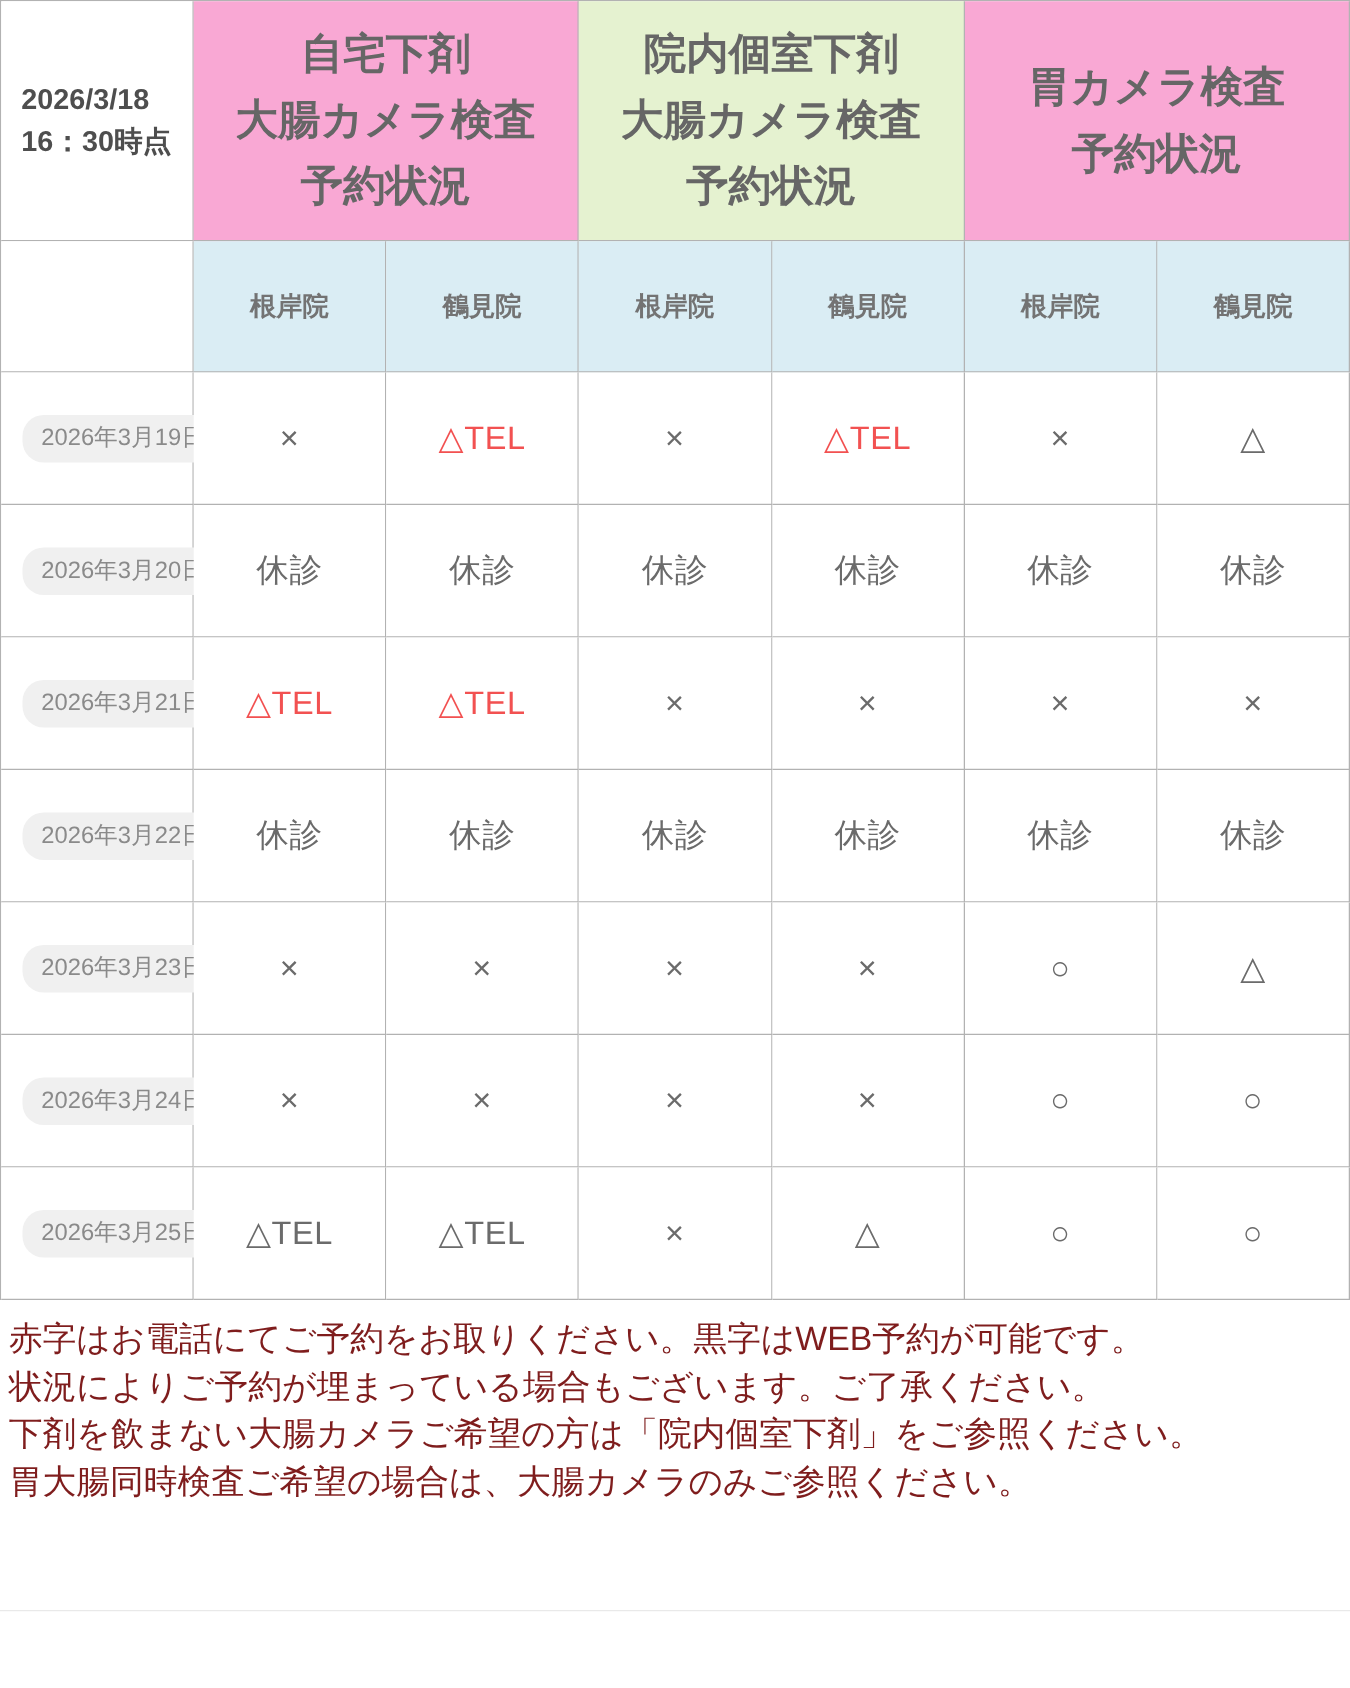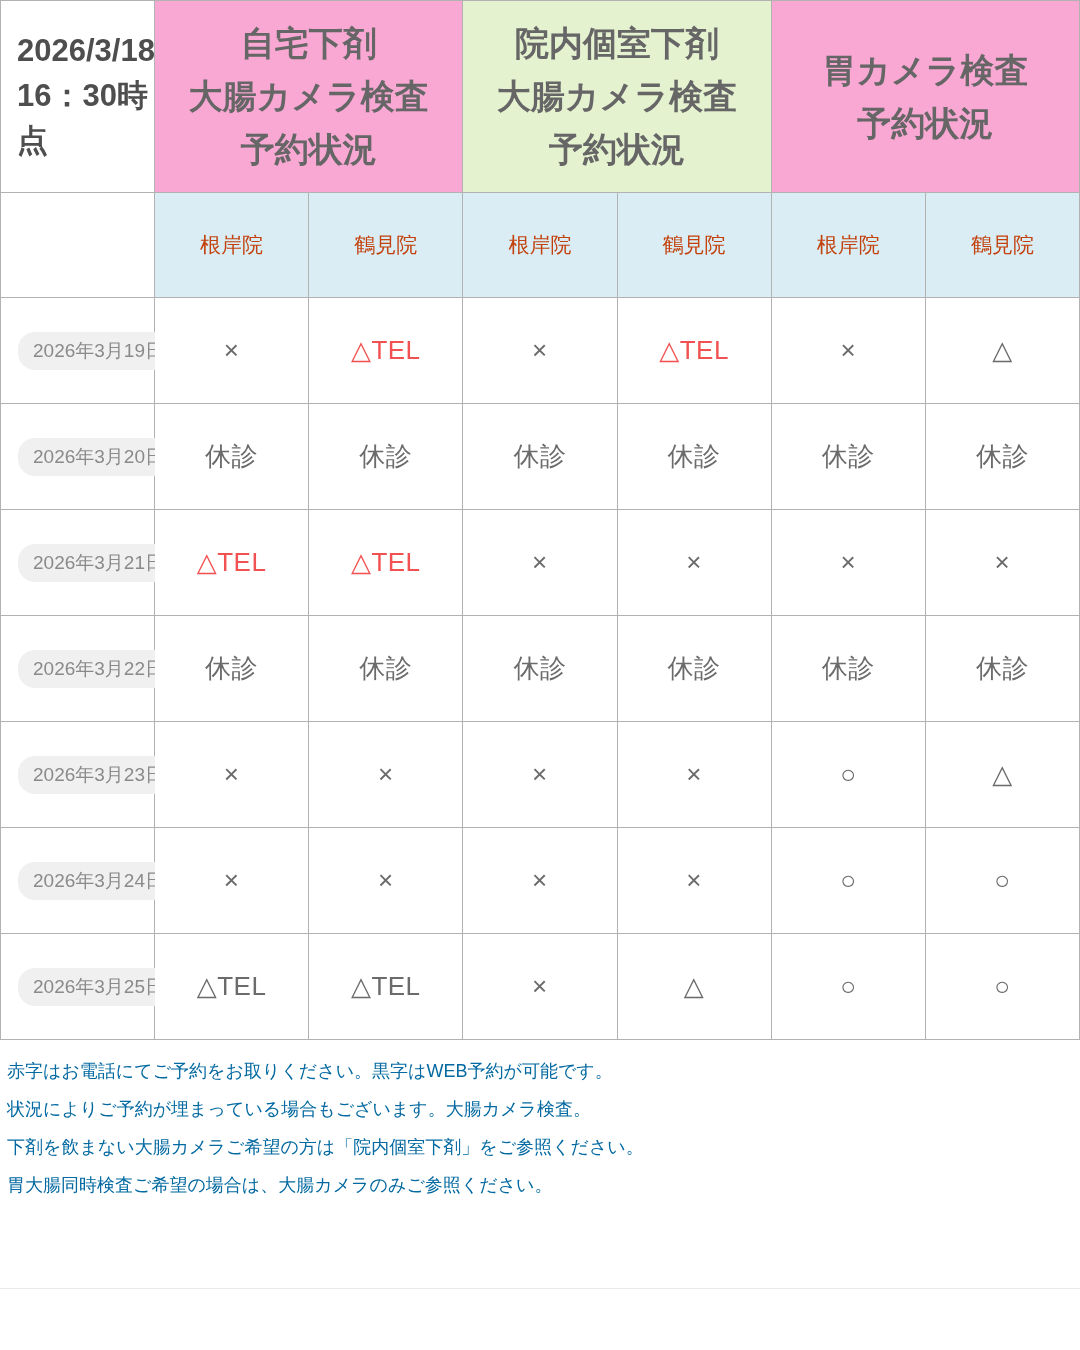--- a/index.html
+++ b/index.html
@@ -35,58 +35,58 @@
   .group-head {
     grid-column: span 2;
     font-weight: bold;
     font-size: 34px;
     line-height: 1.55;
     color: #666666;
     text-align: center;
     white-space: pre-line;
   }
   .clinic-head {
-    font-weight: normal;
+    font-weight: bold;
     font-size: 21px;
-    color: #c2410c;
+    color: #737373;
   }
   .date-cell {
     justify-content: flex-start;
     padding-left: 17px;
   }
   .date-pill {
     background: #f0f0f0;
     color: #8a8a8a;
     font-size: 19px;
     line-height: 1;
     padding: 9px 15px 10px;
     border-radius: 17px;
     white-space: nowrap;
   }
   .timestamp {
     flex-direction: column;
     align-items: flex-start;
     padding-left: 16px;
     font-weight: bold;
-    font-size: 31px;
+    font-size: 23px;
     line-height: 1.45;
     color: #4e4e4e;
   }
   .sym {
     font-size: 26px;
     color: #6b6b6b;
     letter-spacing: 0.5px;
   }
   .sym.red { color: #f25151; }
   
   .notes {
     padding: 12px 7px 0 7px;
-    font-size: 18px;
+    font-size: 27px;
     line-height: 38px;
-    color: #0369a1;
+    color: #7f1d1d;
   }
   .bottom-divider {
     position: absolute;
     left: 0;
     right: 0;
     top: 1288px;
     border-top: 1px solid #e9e9e9;
   }
 </style>
 </head>
@@ -268,20 +268,20 @@
         <span class="sym">○</span>
       </div>
     <div class="cell">
         <span class="sym">○</span>
       </div>
 
   </div>
 
   <div class="notes">
     <p>赤字はお電話にてご予約をお取りください。黒字はWEB予約が可能です。</p>
-    <p>状況によりご予約が埋まっている場合もございます。大腸カメラ検査。</p>
+    <p>状況によりご予約が埋まっている場合もございます。ご了承ください。</p>
     <p>下剤を飲まない大腸カメラご希望の方は「院内個室下剤」をご参照ください。</p>
     <p>胃大腸同時検査ご希望の場合は、大腸カメラのみご参照ください。</p>
   </div>
 
   <div class="bottom-divider"></div>
 
 </div>
 
 </body></html>

